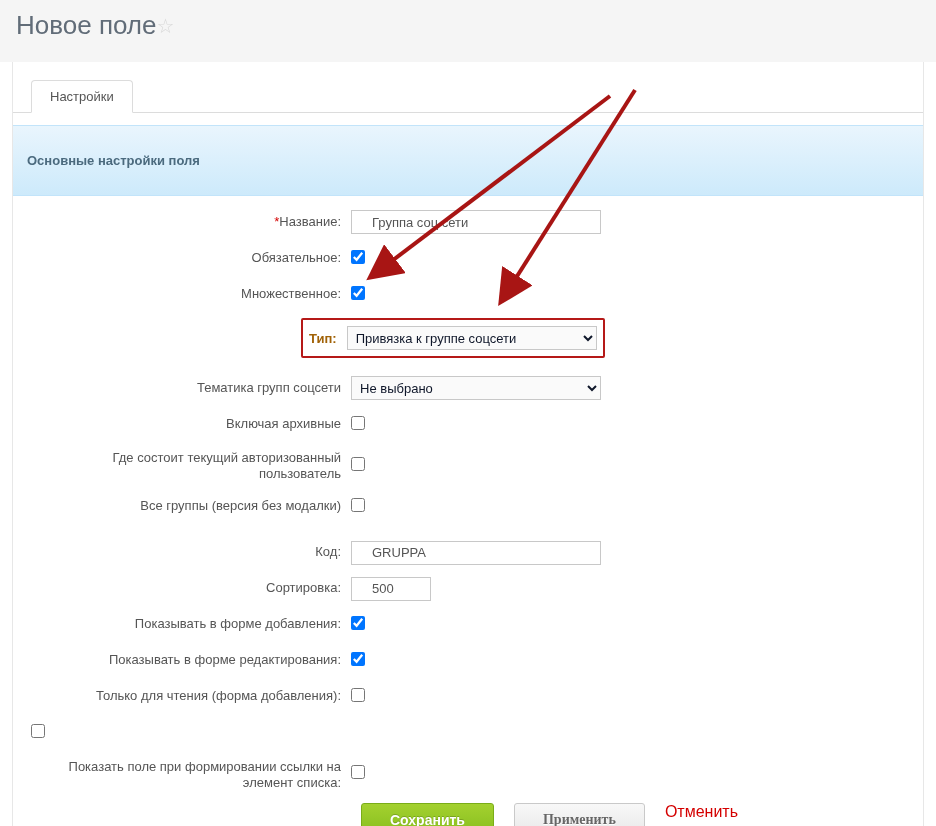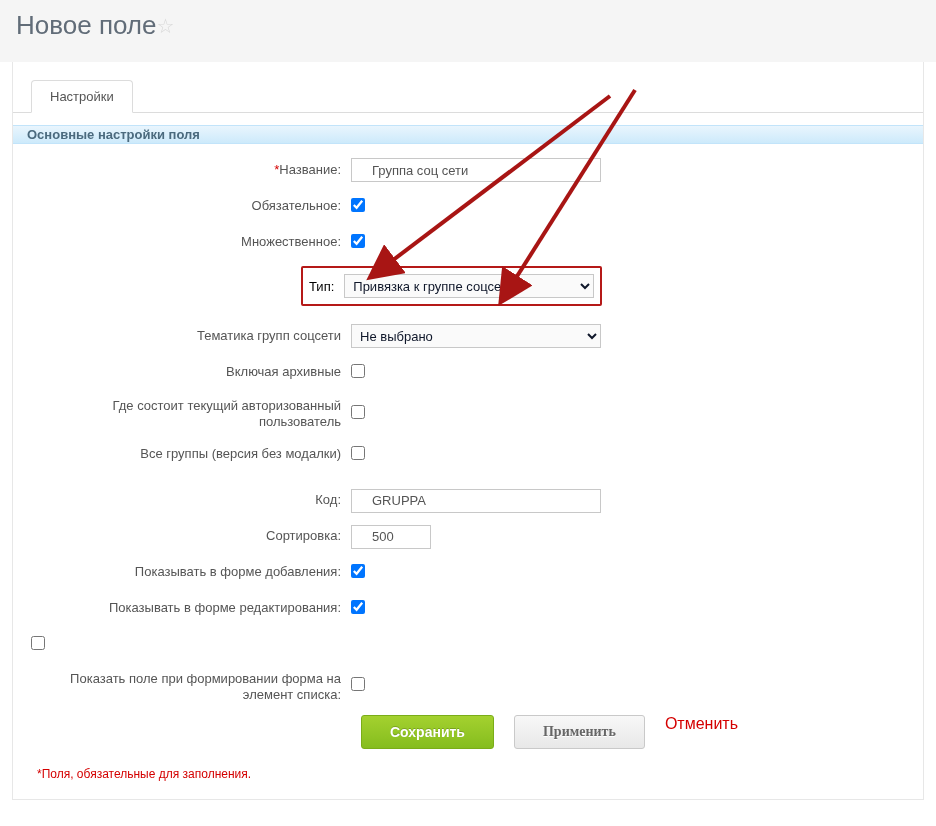--- a/index.html
+++ b/index.html
@@ -55,21 +55,21 @@
   }
   .tabs-line {
     border-bottom: 1px solid #dcdcdc;
     margin: 0;
   }
   .section-header {
     margin-top: 12px;
     background: linear-gradient(#e9f5fd, #cdeafb);
     border-top: 1px solid #c2e4fa;
     border-bottom: 1px solid #c2e4fa;
-    padding: 1px 14px;
+    padding: 27px 14px;
     color: #4b6a7e;
     font-weight: bold;
     font-size: 13px;
   }
   .form {
     padding: 14px 18px 0 18px;
   }
   .row {
     display: flex;
     align-items: center;
@@ -115,22 +115,22 @@
     border: 2px solid #b51918;
     border-radius: 2px;
     padding: 6px 6px;
     display: inline-flex;
     align-items: center;
     gap: 10px;
     position: relative;
     left: -22px;
   }
   .type-row-highlight .tlabel {
-    color: #000000;
-    font-weight: normal;
+    color: #a16207;
+    font-weight: bold;
     width: auto;
   }
   .buttons {
     display: flex;
     gap: 20px;
     margin: 8px 0 0 330px;
   }
   .btn {
     height: 34px;
     padding: 0 28px;
@@ -250,27 +250,31 @@
     <div class="row">
       <div class="label">Показывать в форме добавления:</div>
       <div class="control"><input type="checkbox" checked="" style=""></div>
     </div>
 
     <div class="row">
       <div class="label">Показывать в форме редактирования:</div>
       <div class="control"><input type="checkbox" checked="" style=""></div>
     </div>
 
-
-    <div class="row">
-      <div class="control"><input type="checkbox" style=""></div>
-    </div>
-
-    <div class="row">
-      <div class="label tall">Показать поле при формировании форма на элемент списка:</div>
+    <div class="row">
+      <div class="label">Только для чтения (форма добавления):</div>
+      <div class="control"><input type="checkbox" style=""></div>
+    </div>
+
+    <div class="row">
+      <div class="control"><input type="checkbox" style=""></div>
+    </div>
+
+    <div class="row">
+      <div class="label tall">Показать поле при формировании ссылки на элемент списка:</div>
       <div class="control"><input type="checkbox" style=""></div>
     </div>
 
     <div class="buttons">
       <button class="btn btn-save">Сохранить</button>
       <button class="btn btn-apply">Применить</button>
       <a class="link-cancel">Отменить</a>
     </div>
 
     <div class="footnote">*Поля, обязательные для заполнения.</div>

